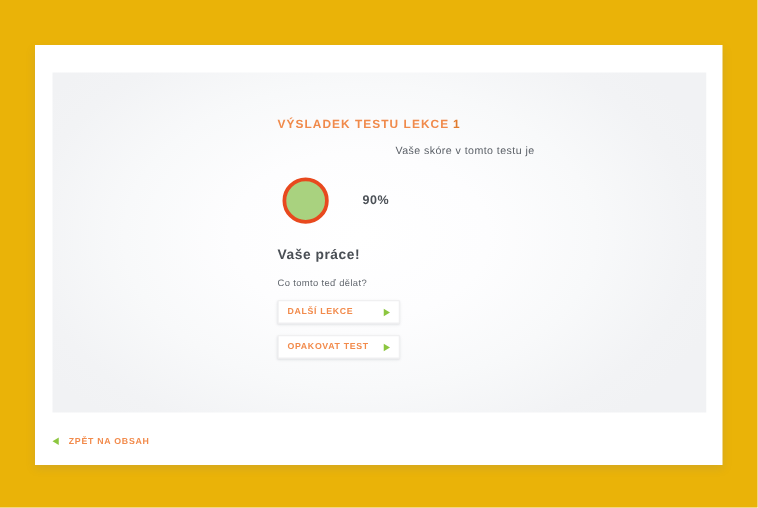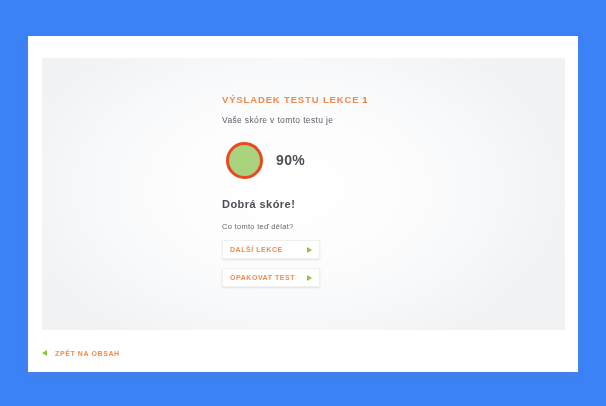--- a/index.html
+++ b/index.html
@@ -11,21 +11,21 @@
     height: 406px;
     background: #f4f5f7;
     font-family: "Liberation Sans", sans-serif;
     overflow: hidden;
   }
 
   .page {
     position: relative;
     width: 606px;
     height: 406px;
-    background: #3b82f6;
+    background: #eab308;
   }
 
   
   .card {
     position: absolute;
     left: 28px;
     top: 36px;
     width: 550px;
     height: 336px;
     background: #ffffff;
@@ -71,45 +71,46 @@
     letter-spacing: 0;
     margin-left: 3px;
   }
 
   .score-intro {
     font-size: 8.5px;
     color: #5a5f66;
     letter-spacing: 0.35px;
     margin: 0 0 14px 0;
     line-height: 1.3;
+    text-align: center;
   }
 
   .score-row {
     display: flex;
     align-items: center;
     margin: 0 0 18px 0;
     height: 40px;
   }
 
   .score-circle {
     width: 31px;
     height: 31px;
     border-radius: 50%;
     background: #a9d27f;
     border: 3px solid #e8491e;
     box-sizing: content-box;
     margin-left: 4px;
   }
 
   .score-value {
-    font-size: 14px;
+    font-size: 10px;
     font-weight: bold;
     color: #4c5157;
     letter-spacing: 0.4px;
-    margin-left: 13px;
+    margin-left: 27px;
   }
 
   .praise {
     font-size: 11px;
     font-weight: bold;
     color: #4a4f55;
     letter-spacing: 0.45px;
     margin: 0 0 12px 0;
   }
 
@@ -200,21 +201,21 @@
           <span>VÝSLADEK TESTU LEKCE</span><span class="lesson-num">1</span>
         </h1>
 
         <p class="score-intro">Vaše skóre v tomto testu je</p>
 
         <div class="score-row">
           <div class="score-circle"></div>
           <div class="score-value">90%</div>
         </div>
 
-        <div class="praise">Dobrá skóre!</div>
+        <div class="praise">Vaše práce!</div>
 
         <div class="question">Co tomto teď dělat?</div>
 
         <div class="action-btn">
           <span class="btn-label">DALŠÍ LEKCE</span>
           <span class="arrow-right"></span>
         </div>
 
         <div class="action-btn">
           <span class="btn-label">OPAKOVAT TEST</span>

